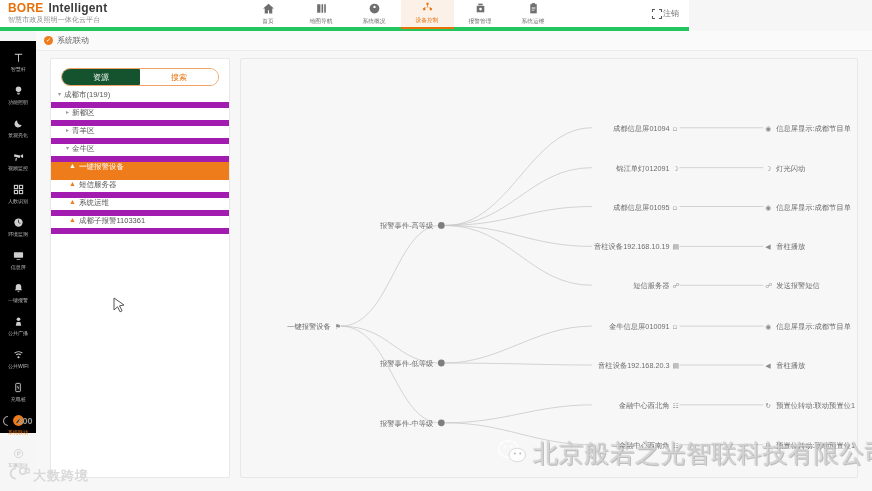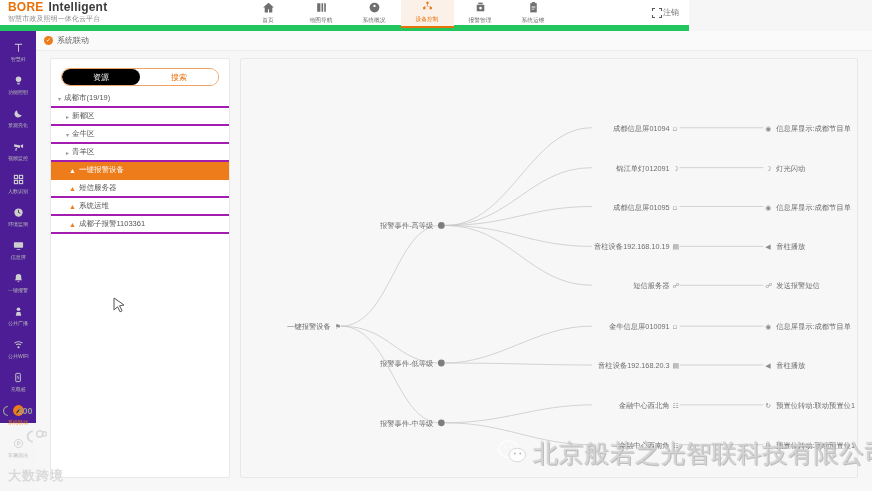--- a/index.html
+++ b/index.html
@@ -6,21 +6,21 @@
   html, body {
     width: 872px; height: 491px;
     font-family: "Liberation Sans", "DejaVu Sans", sans-serif;
     background: #ffffff; overflow: hidden;
   }
   #app { position: relative; width: 872px; height: 491px; background: #f6f6f6; }
 
   
   .header {
     position: absolute; top: 0; left: 0; width: 689px; height: 31px;
-    background: #ffffff; border-bottom: 6px solid #22c55e;
+    background: #ffffff; border-bottom: 4px solid #22c55e;
     display: flex; align-items: center;
   }
   .logo-box { width: 150px; padding-left: 8px; }
   .logo-line1 { font-size: 12px; font-weight: bold; letter-spacing: .2px; line-height: 13px; }
   .logo-bore { color: #e8710a; }
   .logo-intel { color: #3b3b3b; margin-left: 5px; }
   .logo-line2 { font-size: 7px; color: #8c8c8c; line-height: 10px; letter-spacing: .1px; }
 
   .topnav { flex: 1; display: flex; justify-content: center; align-items: flex-start; height: 31px; }
   .nav-item {
@@ -32,22 +32,22 @@
   .nav-item.active { background: #fbf1e8; border-bottom: 2px solid #e8710a; }
   .nav-item.active .nav-ico { color: #e8710a; }
   .nav-item.active .nav-label { color: #e8710a; }
 
   .header-right { display: flex; align-items: center; padding-right: 10px; }
   .fs-icon { color: #5a5a5a; display: flex; }
   .logout { font-size: 8px; color: #777; cursor: pointer; }
 
   
   .rail {
-    position: absolute; top: 31px; left: 0; width: 36px; height: 392px;
-    background: #4c1d95; padding-top: 4px;
+    position: absolute; top: 41px; left: 0; width: 36px; height: 392px;
+    background: #000000; padding-top: 4px;
   }
   .rail-item {
     height: 33px; display: flex; flex-direction: column;
     align-items: center; justify-content: center; cursor: pointer;
   }
   .rail-ico { color: #cfcfcf; height: 14px; display: flex; align-items: center; }
   .rail-label { font-size: 5.5px; color: #b9b9b9; margin-top: 1px; transform: scale(.92); white-space: nowrap; }
   .rail-item.active .rail-ico, .rail-item.active .rail-label { color: #f07c18; }
   .rail-wm {
     position: absolute; bottom: 6px; left: 0; width: 36px;
@@ -73,26 +73,26 @@
 
   .tree-panel {
     position: absolute; top: 7px; left: 14px; width: 180px; height: 420px;
     background: #ffffff; border: 1px solid #e8e8e8; border-radius: 2px;
   }
   .tabs { display: flex; margin: 9px 10px 4px 10px; border: 1px solid #f0a364; border-radius: 11px; overflow: hidden; height: 18px; }
   .tab {
     flex: 1; display: flex; align-items: center; justify-content: center;
     font-size: 8px; color: #e8710a; cursor: pointer; background: #fff;
   }
-  .tab.active { background: #000000; color: #ffffff; border-radius: 8px; }
+  .tab.active { background: #14532d; color: #ffffff; border-radius: 1px; }
 
   .tree { margin-top: 3px; overflow: hidden; height: 385px; }
   .tnode {
-    height: 18px; display: flex; align-items: center; font-size: 7.5px;
-    color: #555; border-bottom: 2px solid #a21caf; cursor: pointer; white-space: nowrap;
+    height: 18px; display: flex; font-size: 7.5px;
+    color: #555; border-bottom: 6px solid #a21caf; cursor: pointer; white-space: nowrap;
   }
   .tnode .caret { font-size: 6px; color: #999; width: 9px; text-align: center; }
   .tnode.lvl0 { padding-left: 4px; }
   .tnode.lvl1 { padding-left: 12px; }
   .tnode.lvl2 { padding-left: 18px; }
   .tnode.selected { background: #ef7c1b; color: #ffffff; border-bottom-color: #ef7c1b; }
   .leaf-ico { color: #ef7c1b; font-size: 7px; margin-right: 3px; }
   .tnode.selected .leaf-ico { color: #ffffff; }
   .cursor-ptr { position: absolute; left: 62px; top: 238px; pointer-events: none; }
 
@@ -109,21 +109,21 @@
   
   .wm-wechat {
     position: absolute; left: 497px; top: 437px; display: flex; align-items: center; gap: 6px;
     pointer-events: none;
   }
   .wm-text {
     font-size: 25px; font-weight: normal; color: rgba(255,255,255,.62);
     text-shadow: 0 0 1px rgba(120,120,120,.85), 1px 1px 0 rgba(150,150,150,.5);
     letter-spacing: .5px; white-space: nowrap;
   }
-  .wm-bl { position: absolute; left: 8px; bottom: 6px; display: flex; align-items: center; gap: 19px; flex-direction: column; }
+  .wm-bl { position: absolute; left: 8px; bottom: 6px; display: flex; align-items: center; gap: 3px; }
   .wm-bl-text { font-size: 13px; font-weight: bold; color: #d9d9d9; letter-spacing: 1px; }
 </style>
 </head>
 <body>
 
 <div id="app">
 
   <div class="header">
     <div class="logo-box">
       <div class="logo-line1">
@@ -340,26 +340,26 @@
       <div class="tree">
         <div class="tnode lvl0">
           <span class="caret">▾</span>
           <span>成都市(19/19)</span>
         </div>
         <div class="tnode lvl1">
           <span class="caret">▸</span>
           <span>新都区</span>
         </div>
         <div class="tnode lvl1">
+          <span class="caret">▸</span>
+          <span>青羊区</span>
+        </div>
+        <div class="tnode lvl1">
           <span class="caret">▾</span>
           <span>金牛区</span>
-        </div>
-        <div class="tnode lvl1">
-          <span class="caret">▸</span>
-          <span>青羊区</span>
         </div>
         <div class="tnode lvl2 selected">
           <span class="leaf-ico">▲</span>
           <span>一键报警设备</span>
         </div>
         <div class="tnode lvl2">
           <span class="leaf-ico">▲</span>
           <span>短信服务器</span>
         </div>
         <div class="tnode lvl2">

